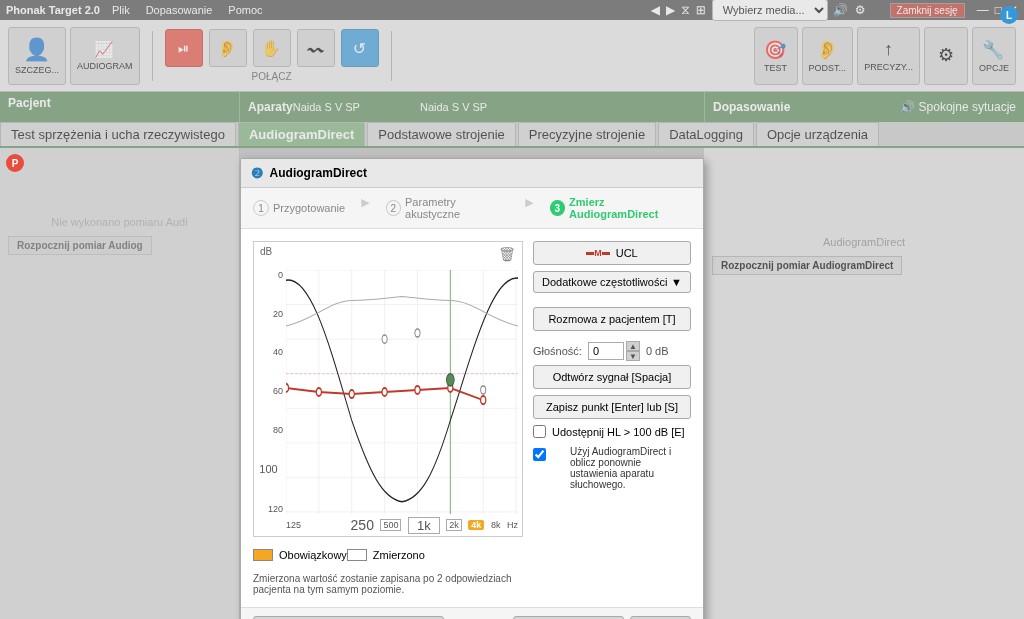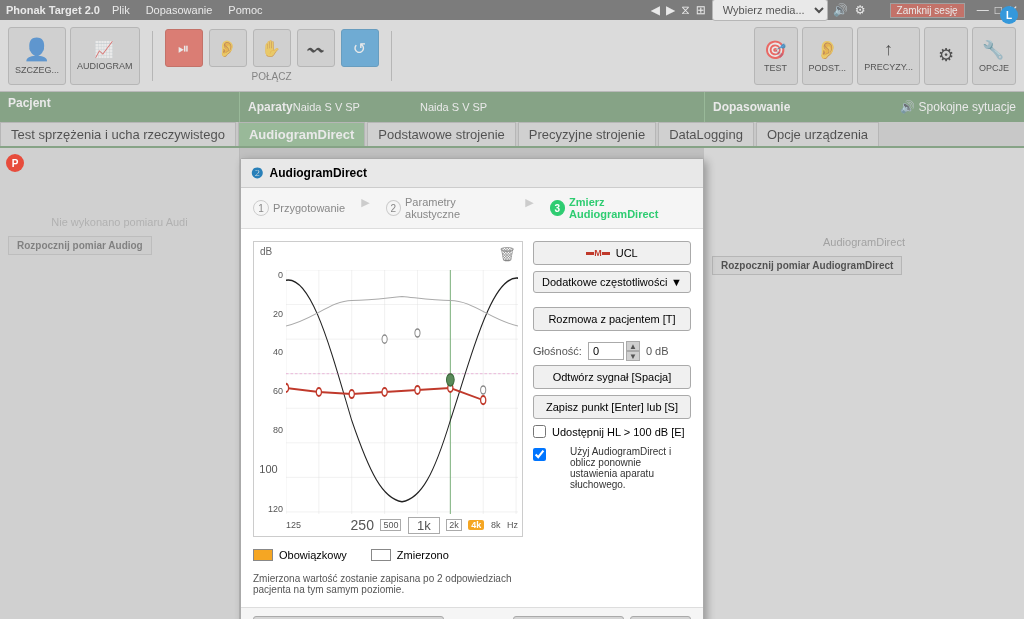--- a/index.html
+++ b/index.html
@@ -53,21 +53,21 @@
     .modal-step.active { color: #2ecc71; font-weight: bold; }
     .modal-step .step-num { width: 16px; height: 16px; border-radius: 50%; border: 1px solid #ccc; display: flex; align-items: center; justify-content: center; font-size: 10px; }
     .modal-step.active .step-num { background: #2ecc71; color: white; border-color: #2ecc71; }
     .modal-body { padding: 12px; }
 
     
     .chart-container { border: 1px solid #ccc; background: white; margin-bottom: 8px; position: relative; }
     .chart-area { position: relative; height: 270px; }
 
     
-    .chart-legend { display: flex; gap: 24px; padding: 4px 0; font-size: 11px; }
+    .chart-legend { display: flex; padding: 4px 0; font-size: 11px; }
     .legend-item { display: flex; align-items: center; gap: 6px; }
     .legend-box { width: 20px; height: 12px; border: 1px solid #888; }
     .legend-box.orange { background: #f5a623; }
 
     
     .ctrl-btn { border: 1px solid #aaa; border-radius: 3px; padding: 5px 10px; font-size: 11px; cursor: pointer; width: 100%; margin-bottom: 6px; text-align: center; background: #f0f0f0; }
     .ctrl-btn.green-active { background: #7ab07a; color: white; border-color: #5a9a5a; }
     .dropdown-btn { border: 1px solid #aaa; border-radius: 3px; padding: 4px 8px; font-size: 11px; cursor: pointer; width: 100%; margin-bottom: 6px; background: #f0f0f0; display: flex; justify-content: space-between; align-items: center; }
     .volume-row { display: flex; align-items: center; gap: 6px; padding: 4px 0; font-size: 11px; color: #555; }
     .volume-spinner { border: 1px solid #aaa; background: white; width: 40px; padding: 2px 4px; font-size: 11px; }

